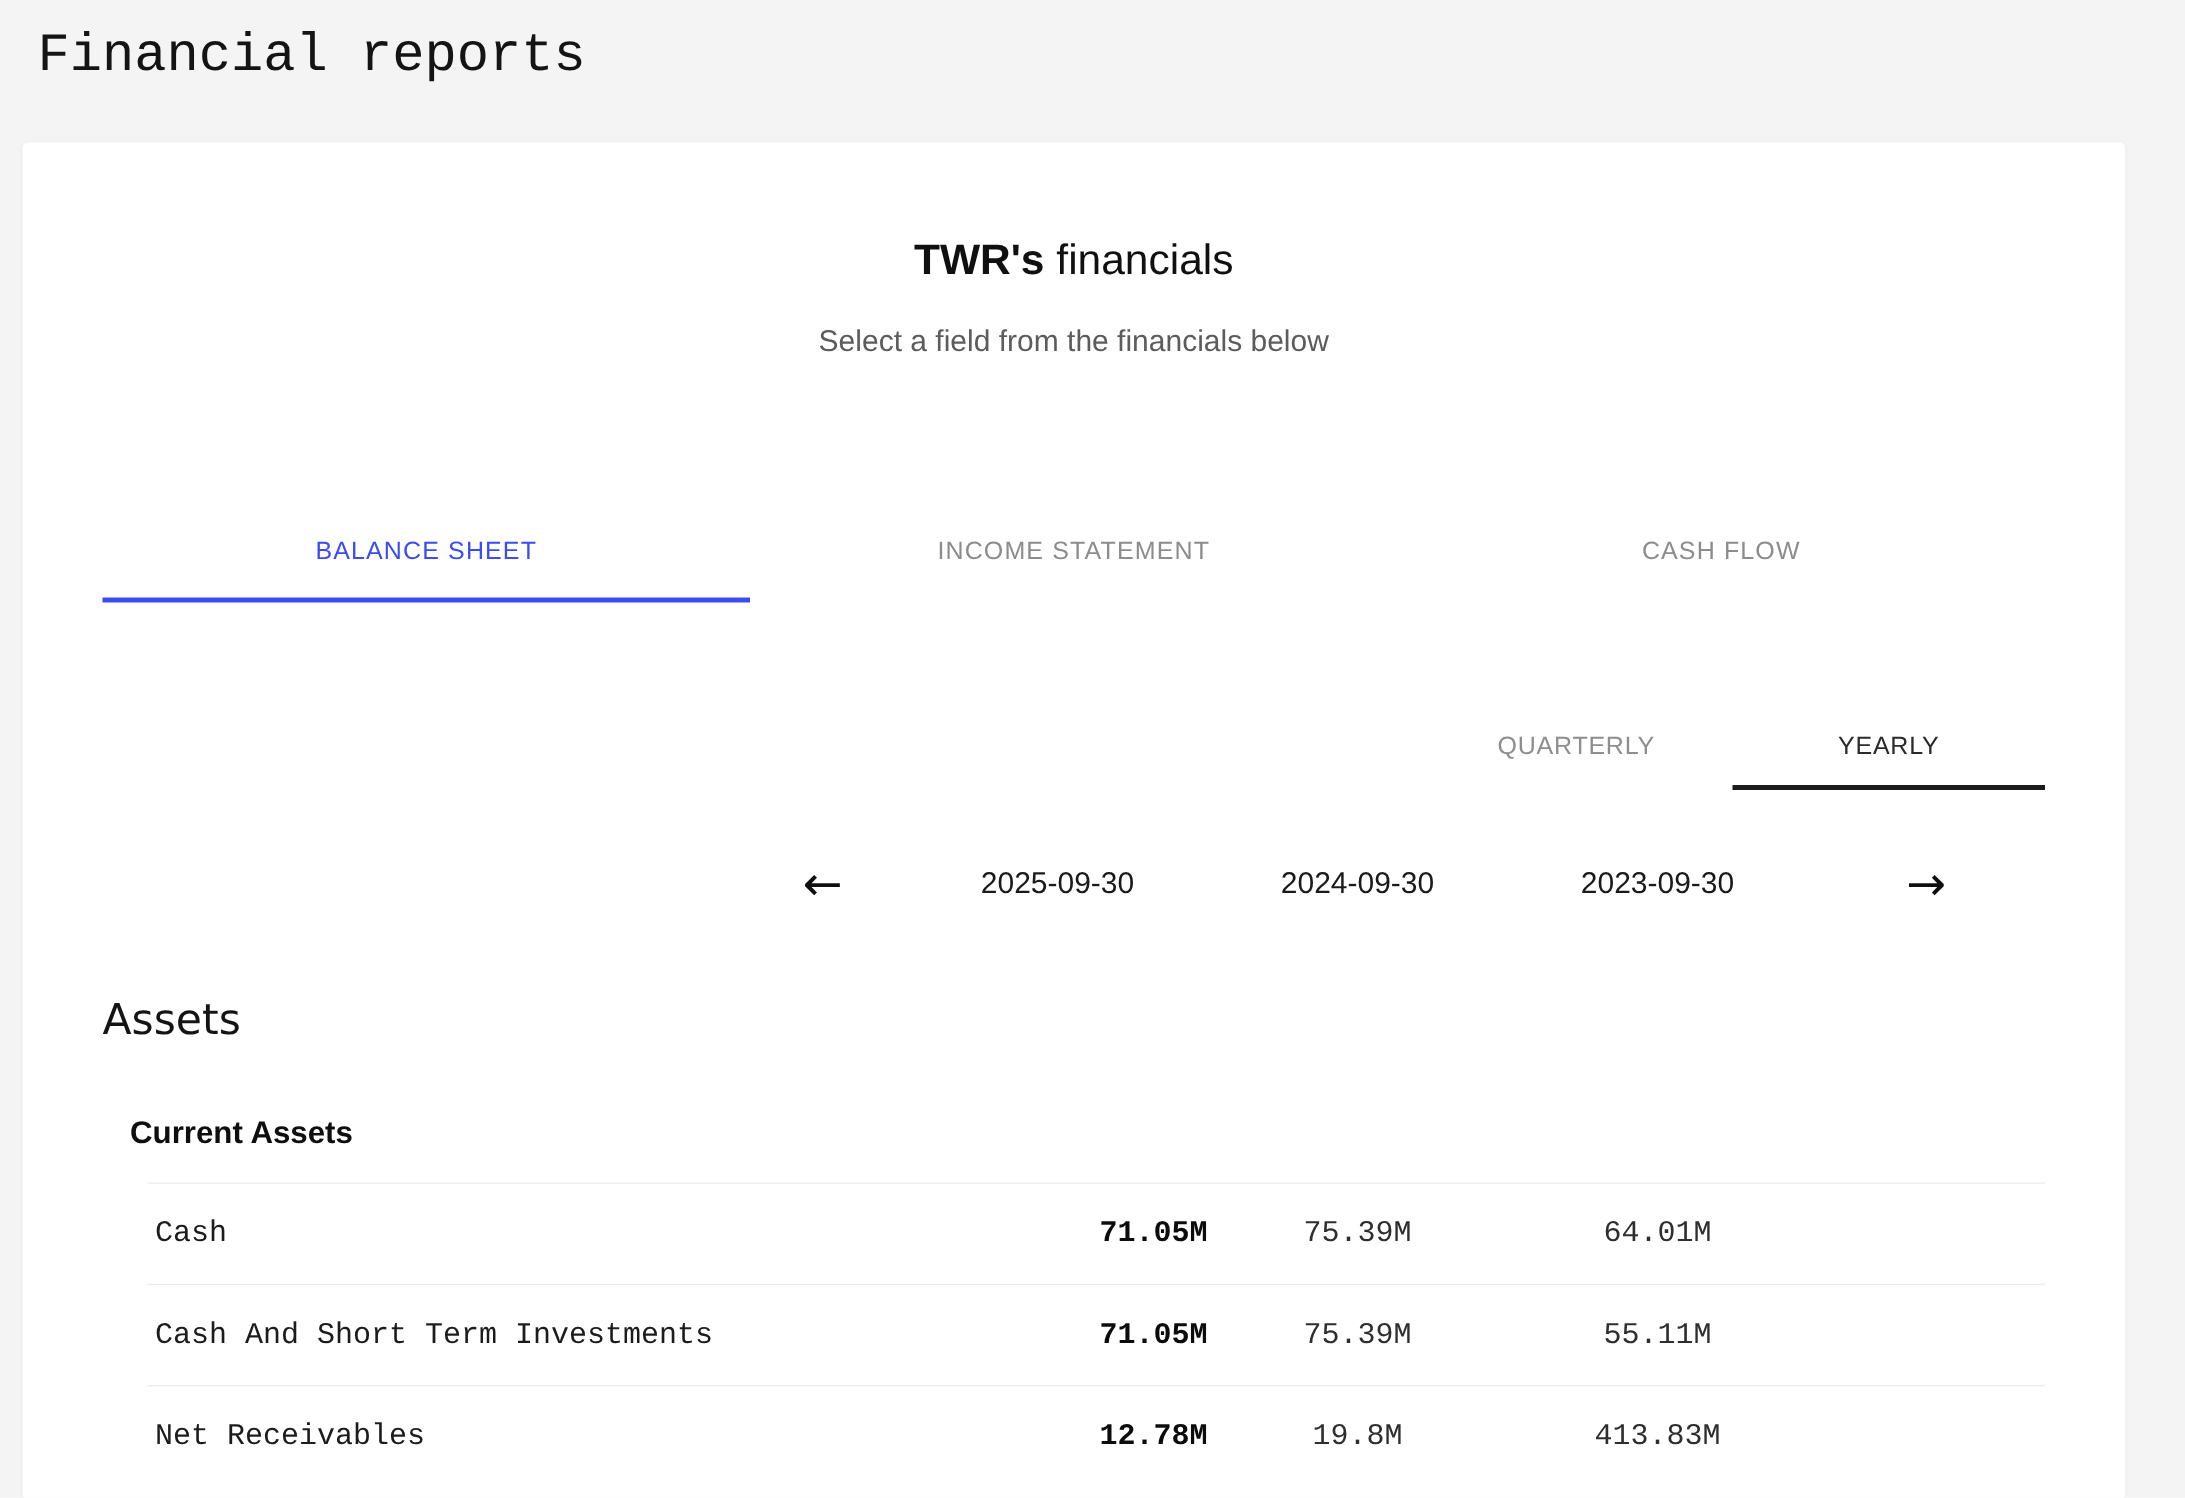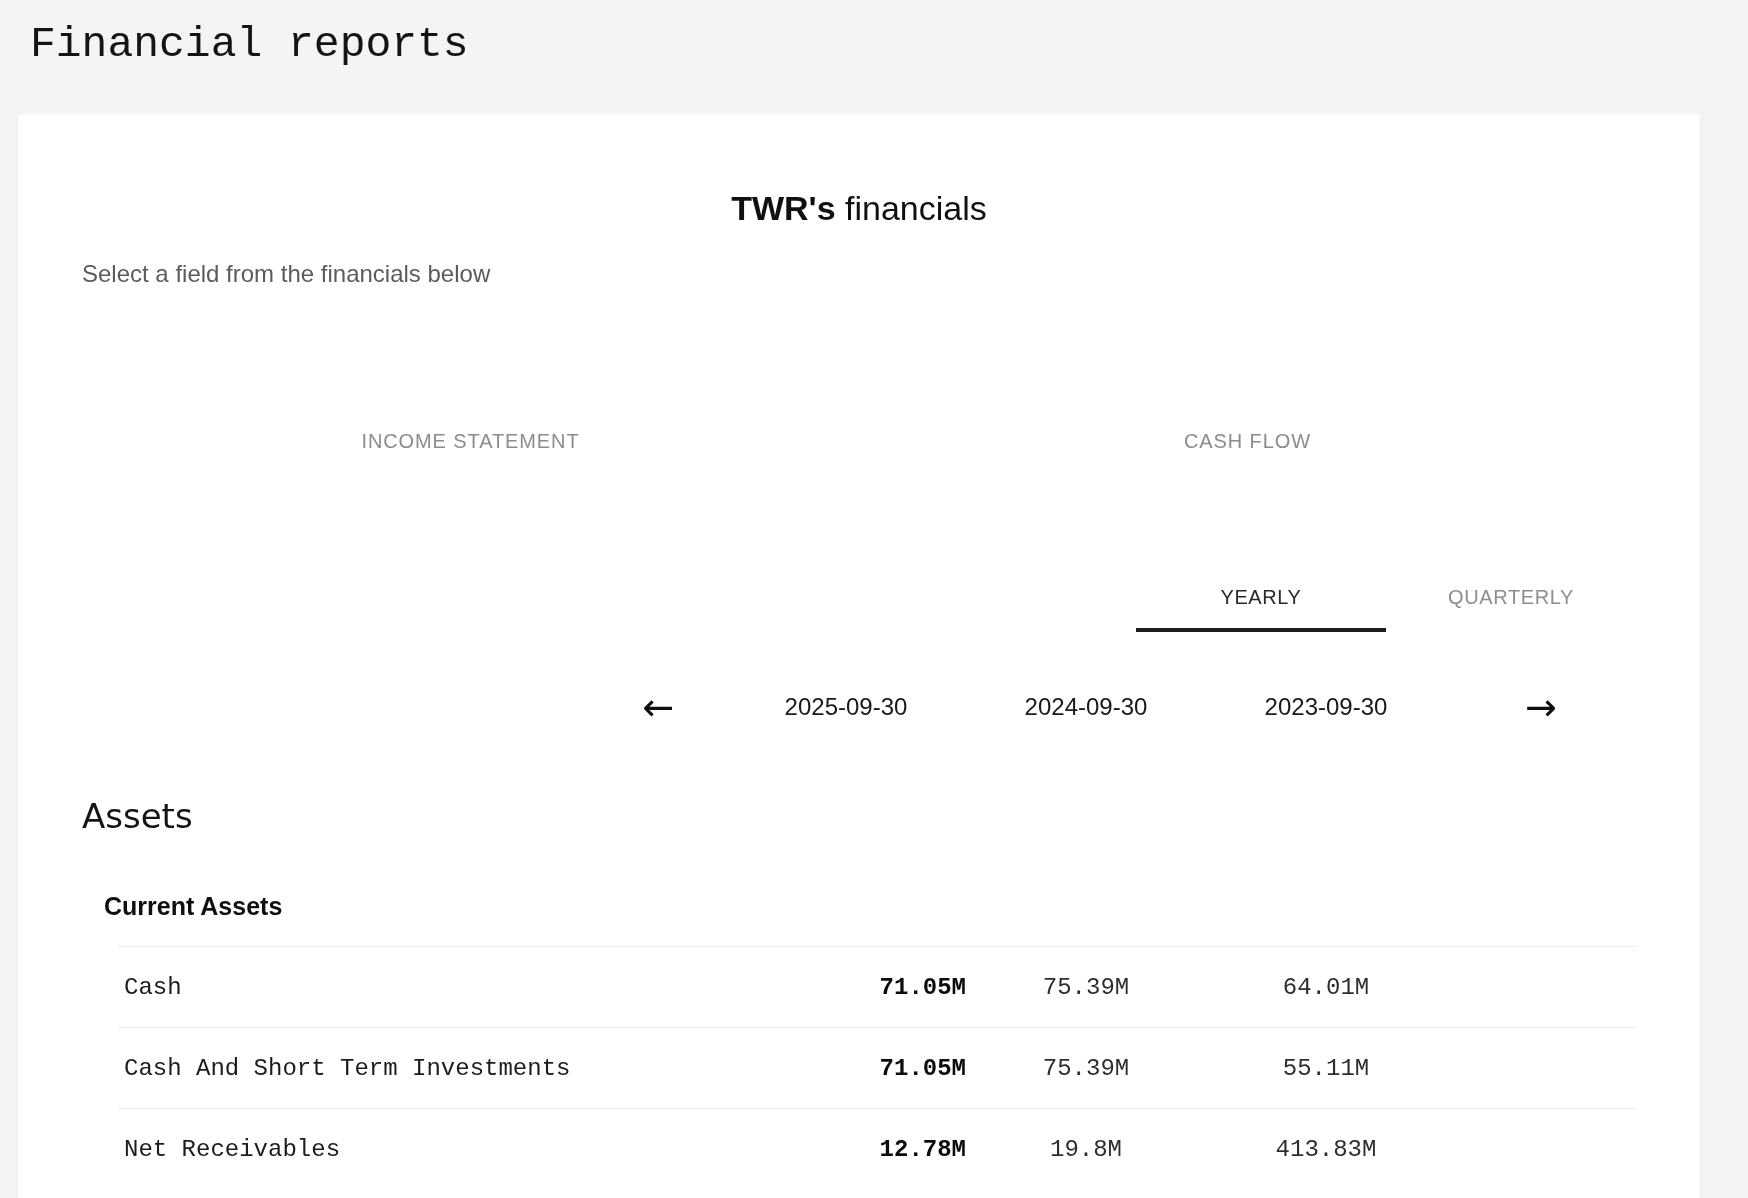--- a/index.html
+++ b/index.html
@@ -29,20 +29,21 @@
   .fin-header {
     padding-top:78px;
     text-align:center;
     font-size:34px;
     color:#101010;
     line-height:32px;
   }
   .fin-header .ticker { font-weight:700; }
   .fin-subtitle {
     margin-top:36px;
+    text-align:center;
     font-size:24px;
     color:#5c5c5c;
     line-height:28px;
   }
   .tabs { margin-top:116px; display:flex; }
   .tab {
     flex:1;
     height:78px;
     display:flex; align-items:center; justify-content:center;
     font-size:20px;
@@ -117,34 +118,37 @@
 
 <div class="card">
 
   <div class="fin-header">
     <span class="ticker">TWR's</span><span> financials</span>
   </div>
 
   <div class="fin-subtitle">Select a field from the financials below</div>
 
   <div class="tabs">
+    <div class="tab active">
+      <span>BALANCE SHEET</span>
+    </div>
     <div class="tab">
       <span>INCOME STATEMENT</span>
     </div>
     <div class="tab">
       <span>CASH FLOW</span>
     </div>
   </div>
 
   <div class="period-tabs">
+    <div class="period-tab">
+      <span>QUARTERLY</span>
+    </div>
     <div class="period-tab active">
       <span>YEARLY</span>
-    </div>
-    <div class="period-tab">
-      <span>QUARTERLY</span>
     </div>
   </div>
 
   <div class="grid-row dates-row">
     <div class="prev-cell">
       <button class="arrow-btn">
         <span>←</span>
       </button>
     </div>
     <div class="date-cell">2025-09-30</div>

